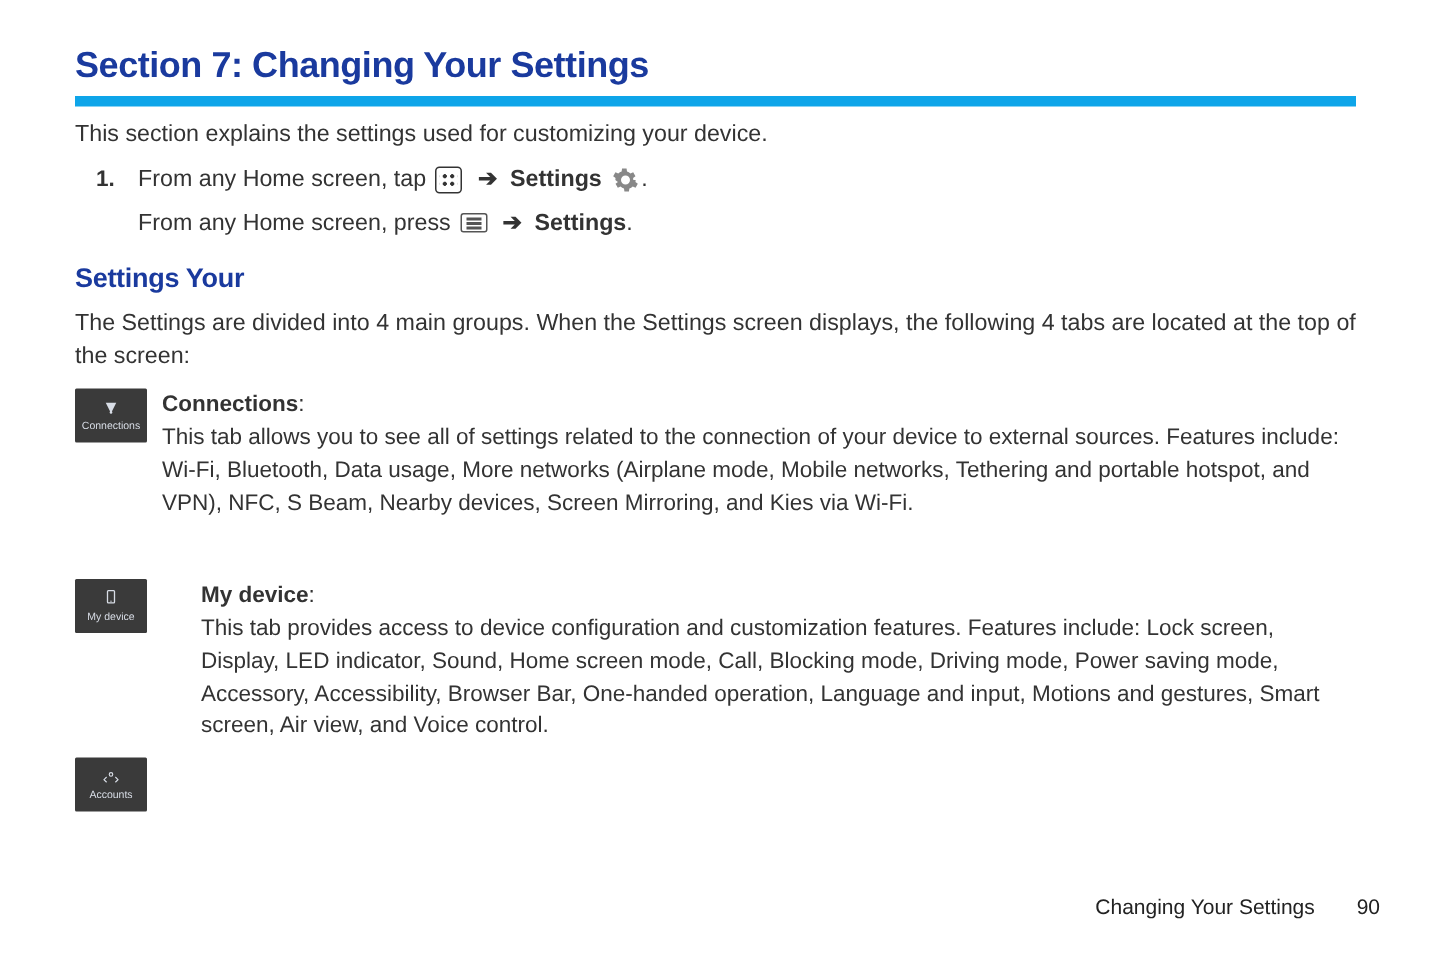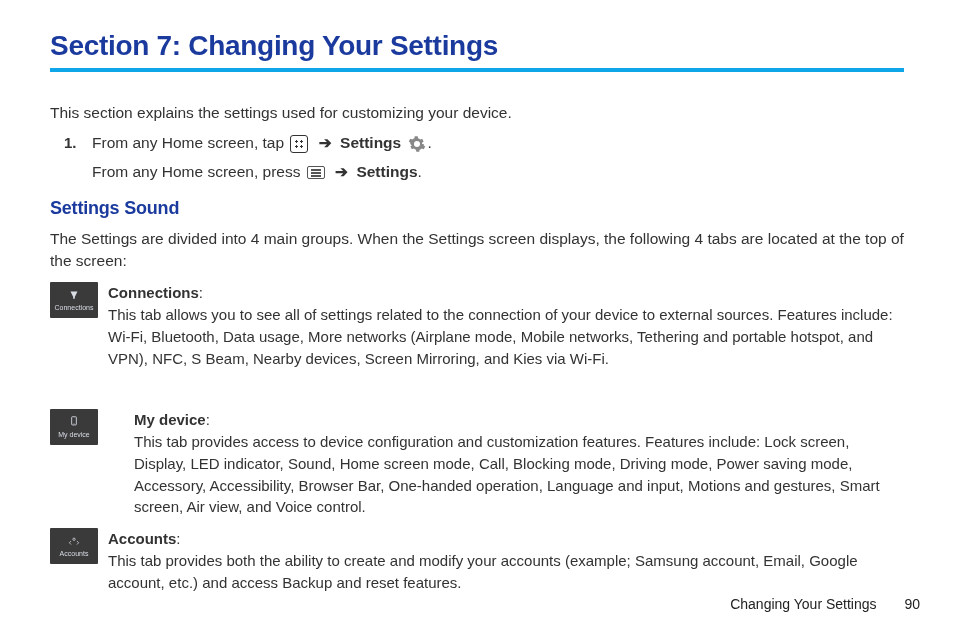--- a/index.html
+++ b/index.html
@@ -8,24 +8,24 @@
     height: 636px;
     background: #fff;
     font-family: Arial, Helvetica, sans-serif;
     color: #222;
     padding: 30px 50px 20px 50px;
     position: relative;
   }
   .section-title {
     color: #1a3a9e;
     font-weight: bold;
-    font-size: 28px;
+    font-size: 24px;
     padding-bottom: 6px;
-    border-bottom: 4px solid #0ea5e9;
-    margin-bottom: 30px;
+    border-bottom: 7px solid #0ea5e9;
+    margin-bottom: 8px;
     letter-spacing: -0.3px;
   }
   .columns {
     display: flex;
     gap: 40px;
     flex-direction: column;
   }
   .col {
     flex: 1;
     font-size: 15px;
@@ -156,21 +156,21 @@
 
     <div class="step-row" style="margin-left:42px;">
       <div class="step-body">
         <span>From any Home screen, press </span>
         <span class="icon-menu"></span>
         <span class="arrow">➔</span>
         <span class="bold">Settings</span><span>.</span>
       </div>
     </div>
 
-    <h2 class="subheading">Settings Sound</h2>
+    <h2 class="subheading">Settings Your</h2>
     <p class="para">The Settings are divided into 4 main groups. When the Settings screen displays, the following 4 tabs are located at the top of the screen:</p>
 
     <div class="tab-block">
       <div class="tab-icon">
         <svg viewBox="0 0 24 24">
             <path d="M6 18l6-12 6 12H6z" transform="rotate(180 12 12)"></path>
             <circle cx="12" cy="17" r="1.5"></circle>
           </svg>
         <span>Connections</span>
       </div>
@@ -197,24 +197,20 @@
     </div>
 
     <div class="tab-block">
       <div class="tab-icon">
         <svg viewBox="0 0 24 24">
             <circle cx="12" cy="9" r="2" fill="none" stroke="#d8dde6" stroke-width="1.3"></circle>
             <path d="M7 12l-3 3 3 3M17 12l3 3-3 3" fill="none" stroke="#d8dde6" stroke-width="1.3"></path>
           </svg>
         <span>Accounts</span>
       </div>
-      <div class="tab-text">
-        <span class="name">Accounts</span><span>:</span><br>
-        <span>This tab provides both the ability to create and modify your accounts (example; Samsung account, Email, Google account, etc.) and access Backup and reset features.</span>
-      </div>
     </div>
   </div>
 </div>
 
 <div class="footer">
   <span>Changing Your Settings</span>
   <span class="pnum">90</span>
 </div>
 
 </body></html>

